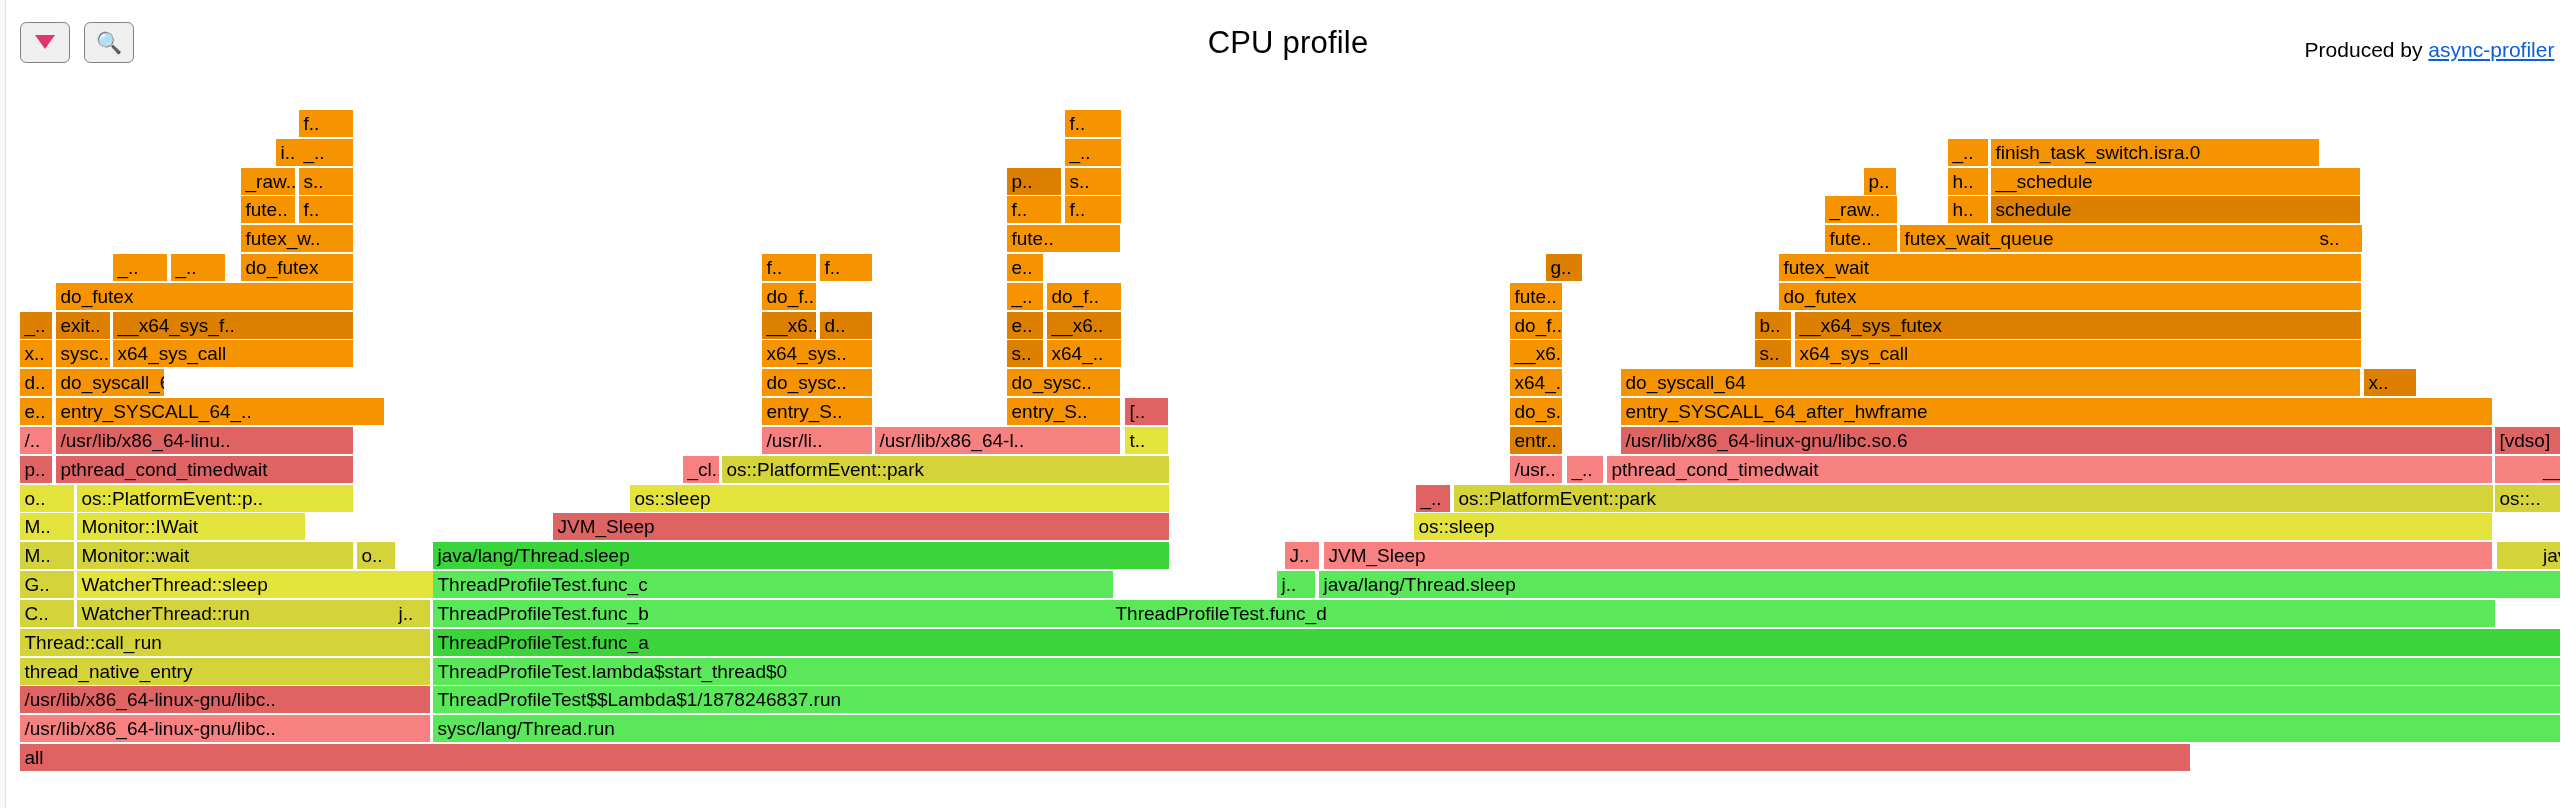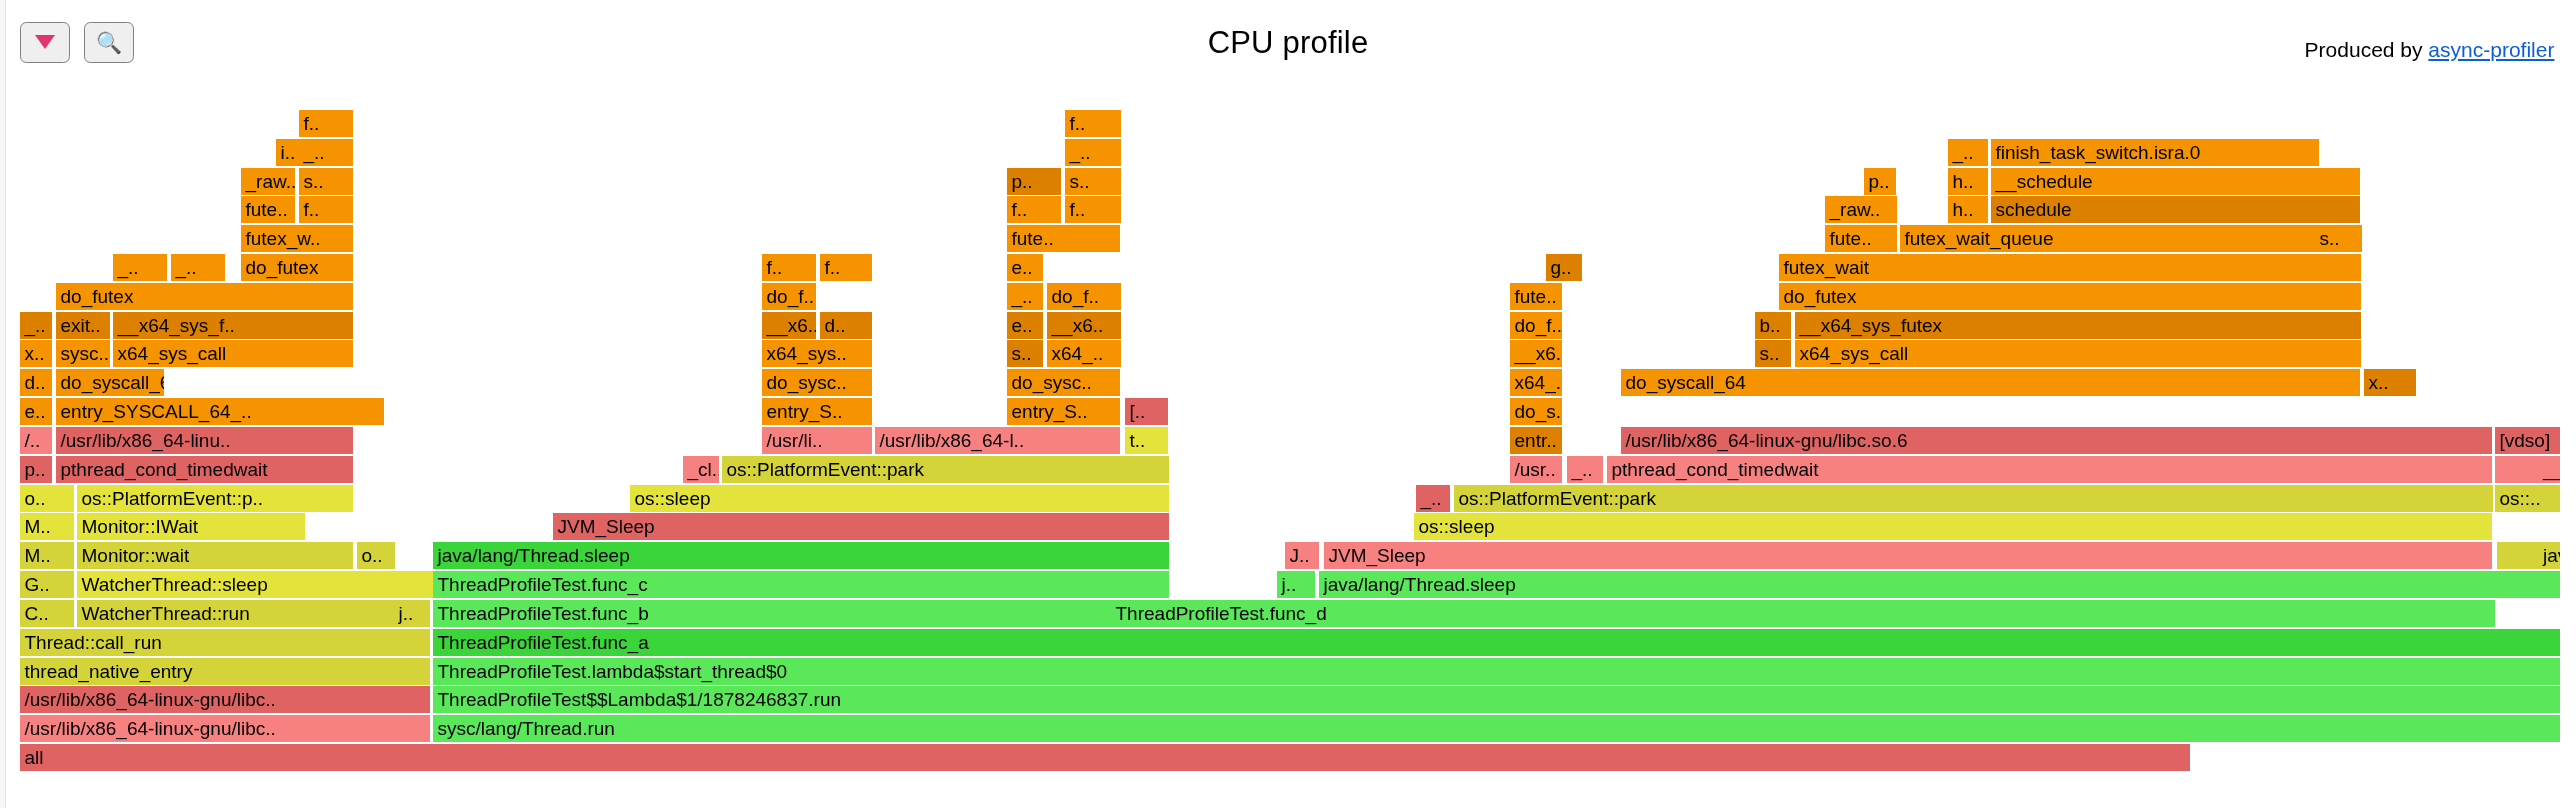--- a/index.html
+++ b/index.html
@@ -88,21 +88,21 @@
     <div class="frame" title="ThreadProfileTest.lambda$start_thread$0" style="left: 433px; width: 2127px; top: 658px; background: rgb(90, 232, 90);">ThreadProfileTest.lambda$start_thread$0</div>
     <div class="frame" title="Thread::call_run" style="left: 20px; width: 410px; top: 629px; background: rgb(212, 212, 58);">Thread::call_run</div>
     <div class="frame" title="ThreadProfileTest.func_a" style="left: 433px; width: 2127px; top: 629px; background: rgb(59, 212, 59);">ThreadProfileTest.func_a</div>
     <div class="frame" title="C.." style="left: 20px; width: 54px; top: 600px; background: rgb(212, 212, 58);">C..</div>
     <div class="frame" title="WatcherThread::run" style="left: 77px; width: 352px; top: 600px; background: rgb(212, 212, 58);">WatcherThread::run</div>
     <div class="frame" title="j.." style="left: 394px; width: 36px; top: 600px; background: rgb(212, 212, 58);">j..</div>
     <div class="frame" title="ThreadProfileTest.func_b" style="left: 433px; width: 1169px; top: 600px; background: rgb(90, 232, 90);">ThreadProfileTest.func_b</div>
     <div class="frame" title="ThreadProfileTest.func_d" style="left: 1111px; width: 1384px; top: 600px; background: rgb(90, 232, 90);">ThreadProfileTest.func_d</div>
     <div class="frame" title="G.." style="left: 20px; width: 54px; top: 571px; background: rgb(212, 212, 58);">G..</div>
     <div class="frame" title="WatcherThread::sleep" style="left: 77px; width: 425px; top: 571px; background: rgb(227, 227, 60);">WatcherThread::sleep</div>
-    <div class="frame" title="ThreadProfileTest.func_c" style="left: 433px; width: 736px; top: 571px; background: rgb(90, 232, 90);">ThreadProfileTest.func_c</div>
+    <div class="frame" title="ThreadProfileTest.func_c" style="left: 433px; width: 680px; top: 571px; background: rgb(90, 232, 90);">ThreadProfileTest.func_c</div>
     <div class="frame" title="j.." style="left: 1277px; width: 38px; top: 571px; background: rgb(90, 232, 90);">j..</div>
     <div class="frame" title="java/lang/Thread.sleep" style="left: 1319px; width: 1241px; top: 571px; background: rgb(90, 232, 90);">java/lang/Thread.sleep</div>
     <div class="frame" title="M.." style="left: 20px; width: 54px; top: 542px; background: rgb(212, 212, 58);">M..</div>
     <div class="frame" title="Monitor::wait" style="left: 77px; width: 276px; top: 542px; background: rgb(212, 212, 58);">Monitor::wait</div>
     <div class="frame" title="o.." style="left: 357px; width: 38px; top: 542px; background: rgb(212, 212, 58);">o..</div>
     <div class="frame" title="java/lang/Thread.sleep" style="left: 433px; width: 736px; top: 542px; background: rgb(59, 212, 59);">java/lang/Thread.sleep</div>
     <div class="frame" title="J.." style="left: 1285px; width: 34px; top: 542px; background: rgb(247, 129, 129);">J..</div>
     <div class="frame" title="JVM_Sleep" style="left: 1324px; width: 1168px; top: 542px; background: rgb(247, 129, 129);">JVM_Sleep</div>
     <div class="frame" title="java.." style="left: 2497px; width: 63px; top: 542px; background: rgb(212, 212, 58); padding-left: 46px;">java..</div>
     <div class="frame" title="M.." style="left: 20px; width: 54px; top: 513px; background: rgb(227, 227, 60);">M..</div>
@@ -130,20 +130,21 @@
     <div class="frame" title="t.." style="left: 1125px; width: 43px; top: 427px; background: rgb(227, 227, 60);">t..</div>
     <div class="frame" title="entr.." style="left: 1510px; width: 52px; top: 427px; background: rgb(221, 128, 0);">entr..</div>
     <div class="frame" title="/usr/lib/x86_64-linux-gnu/libc.so.6" style="left: 1621px; width: 871px; top: 427px; background: rgb(224, 99, 99);">/usr/lib/x86_64-linux-gnu/libc.so.6</div>
     <div class="frame" title="[vdso]" style="left: 2495px; width: 65px; top: 427px; background: rgb(224, 99, 99);">[vdso]</div>
     <div class="frame" title="e.." style="left: 20px; width: 32px; top: 398px; background: rgb(245, 147, 0);">e..</div>
     <div class="frame" title="entry_SYSCALL_64_.." style="left: 56px; width: 328px; top: 398px; background: rgb(245, 147, 0);">entry_SYSCALL_64_..</div>
     <div class="frame" title="entry_S.." style="left: 762px; width: 110px; top: 398px; background: rgb(245, 147, 0);">entry_S..</div>
     <div class="frame" title="entry_S.." style="left: 1007px; width: 113px; top: 398px; background: rgb(245, 147, 0);">entry_S..</div>
     <div class="frame" title="[.." style="left: 1125px; width: 43px; top: 398px; background: rgb(224, 99, 99);">[..</div>
     <div class="frame" title="do_s.." style="left: 1510px; width: 52px; top: 398px; background: rgb(245, 147, 0);">do_s..</div>
+    <div class="frame" title="entry_SYSCALL_64_after_hwframe" style="left: 1621px; width: 871px; top: 398px; background: rgb(245, 147, 0);">entry_SYSCALL_64_after_hwframe</div>
     <div class="frame" title="d.." style="left: 20px; width: 32px; top: 369px; background: rgb(245, 147, 0);">d..</div>
     <div class="frame" title="do_syscall_64" style="left: 56px; width: 108px; top: 369px; background: rgb(245, 147, 0);">do_syscall_64</div>
     <div class="frame" title="do_sysc.." style="left: 762px; width: 110px; top: 369px; background: rgb(245, 147, 0);">do_sysc..</div>
     <div class="frame" title="do_sysc.." style="left: 1007px; width: 113px; top: 369px; background: rgb(245, 147, 0);">do_sysc..</div>
     <div class="frame" title="x64_.." style="left: 1510px; width: 52px; top: 369px; background: rgb(245, 147, 0);">x64_..</div>
     <div class="frame" title="do_syscall_64" style="left: 1621px; width: 739px; top: 369px; background: rgb(245, 147, 0);">do_syscall_64</div>
     <div class="frame" title="x.." style="left: 2364px; width: 52px; top: 369px; background: rgb(221, 128, 0);">x..</div>
     <div class="frame" title="x.." style="left: 20px; width: 32px; top: 340px; background: rgb(245, 147, 0);">x..</div>
     <div class="frame" title="sysc.." style="left: 56px; width: 54px; top: 340px; background: rgb(245, 147, 0);">sysc..</div>
     <div class="frame" title="x64_sys_call" style="left: 113px; width: 240px; top: 340px; background: rgb(245, 147, 0);">x64_sys_call</div>

